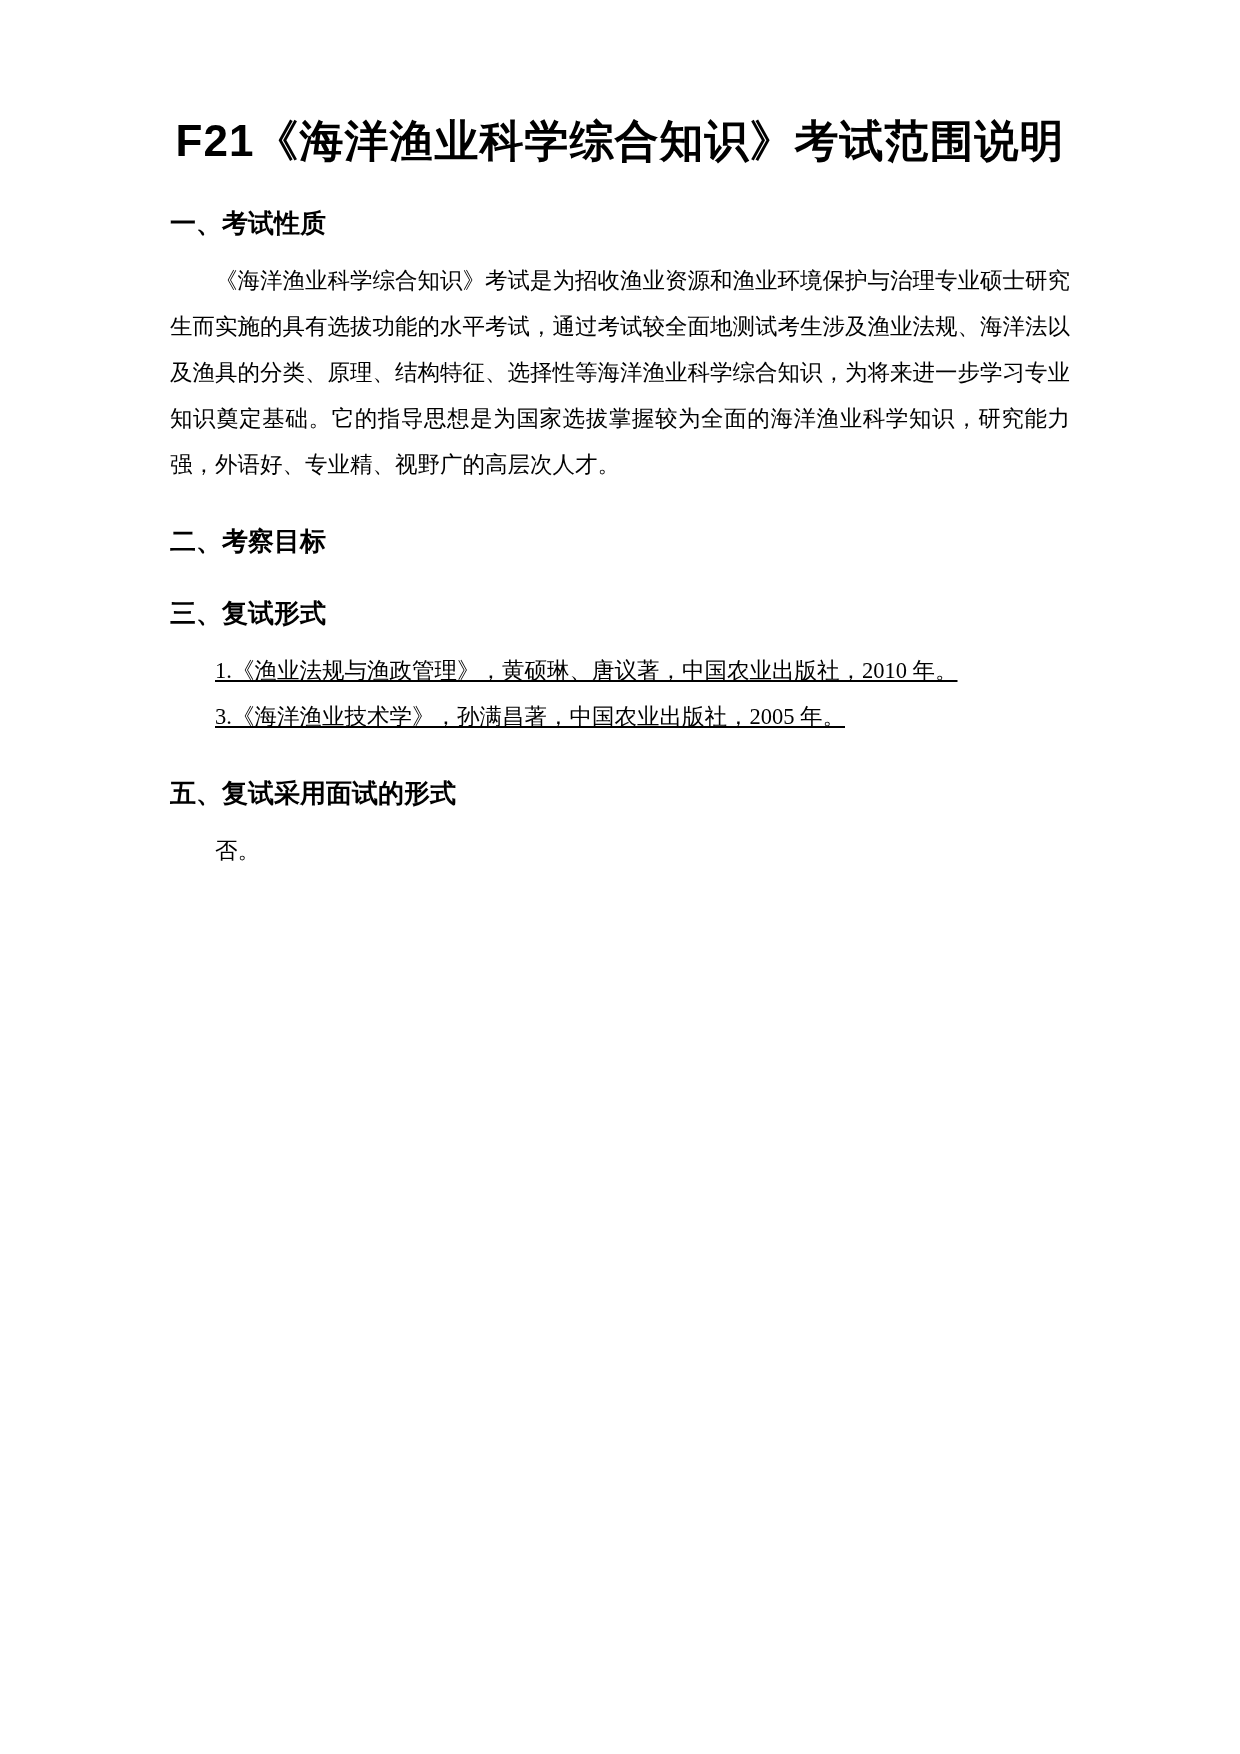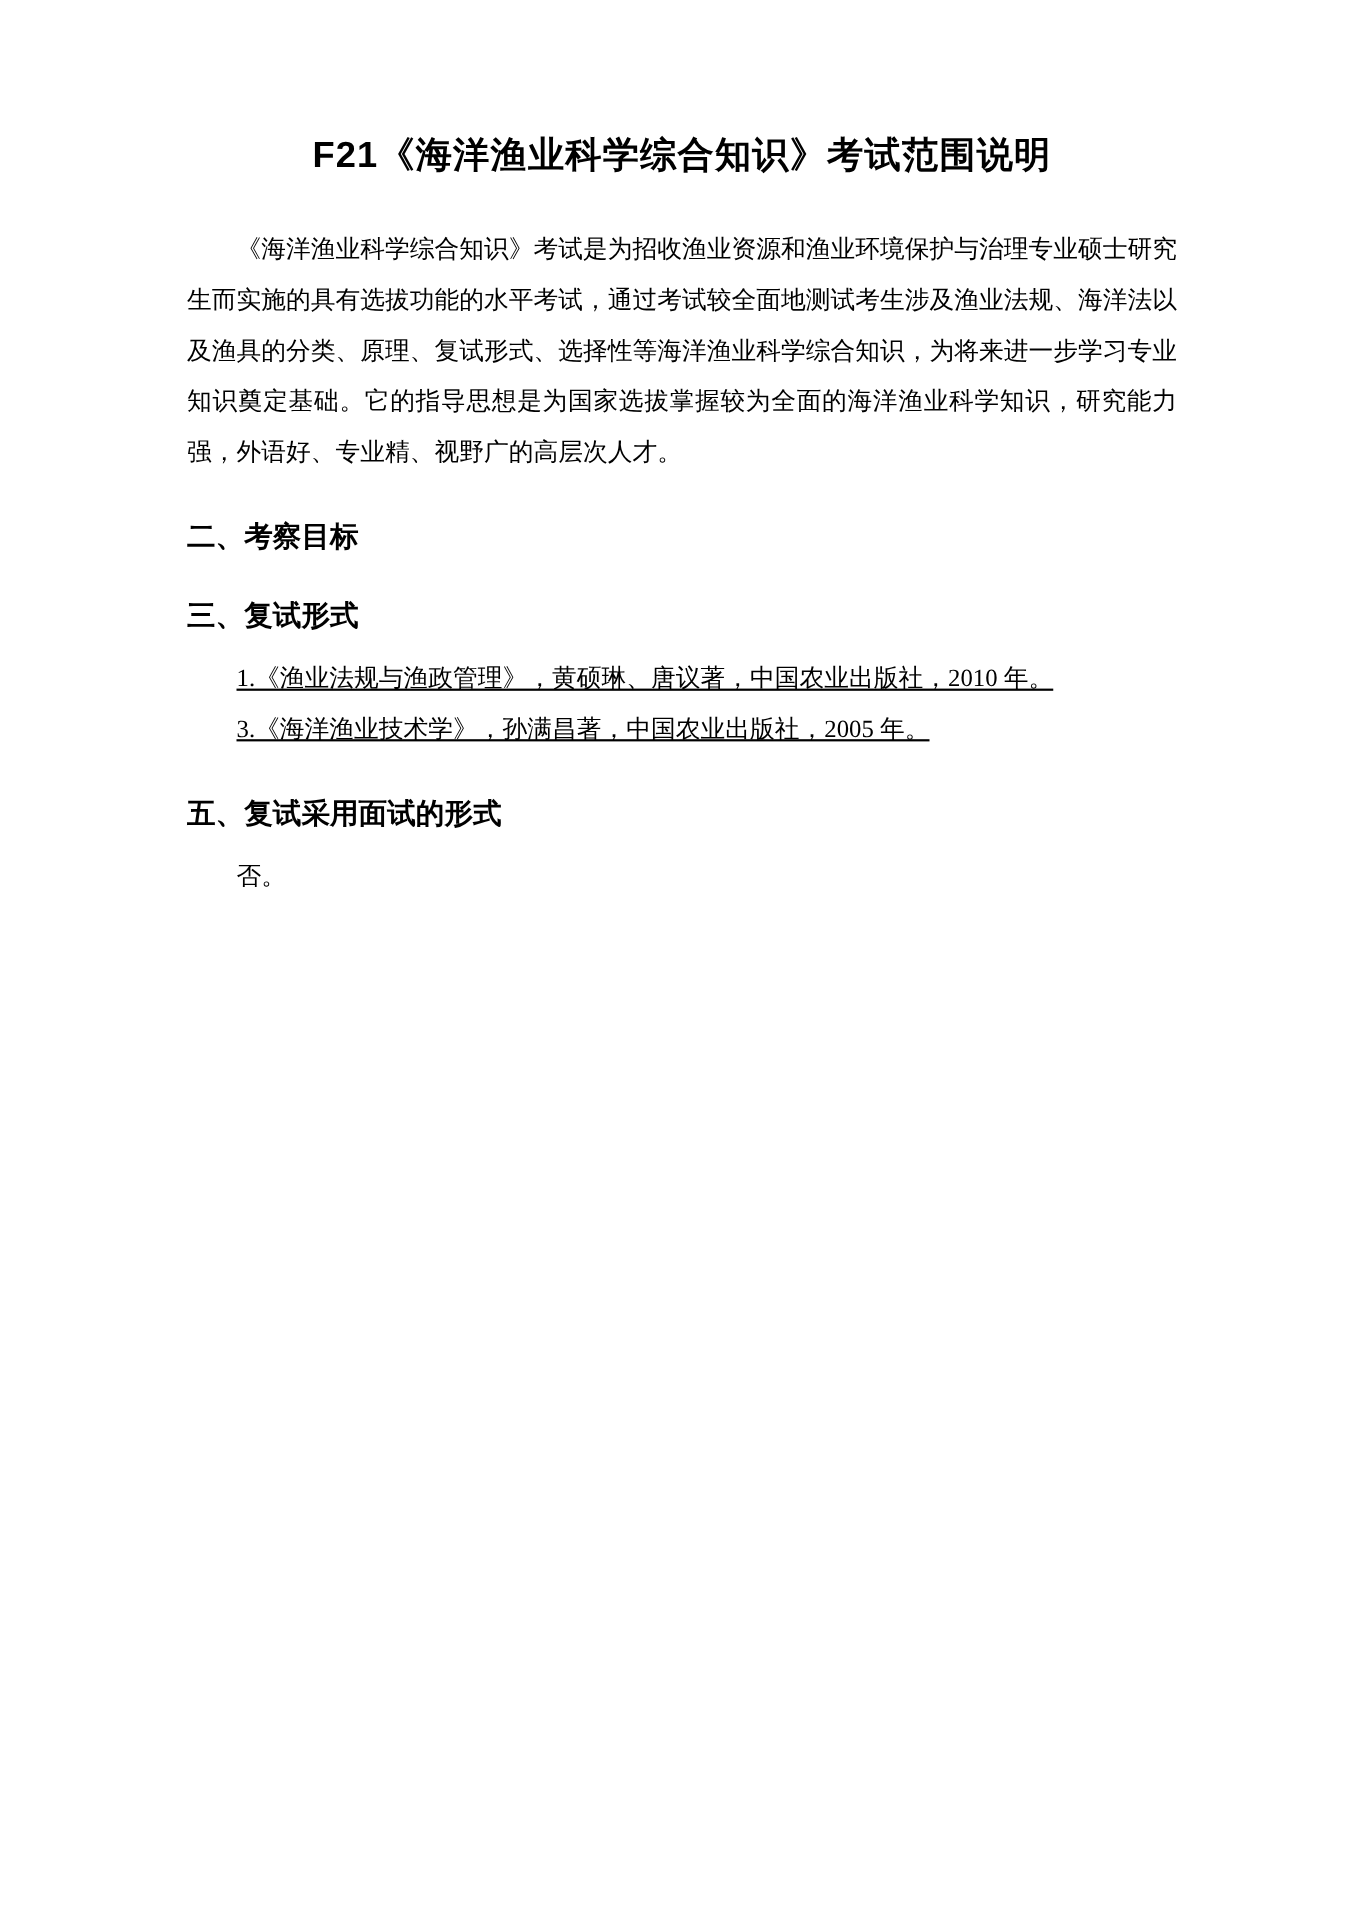--- a/index.html
+++ b/index.html
@@ -14,21 +14,21 @@
     margin: 0 auto;
     background: #ffffff;
     color: #000000;
     overflow: hidden;
     box-sizing: border-box;
     padding: 116px 170px 0 170px;
   }
   .doc-title {
     font-family: "Liberation Sans", "DejaVu Sans", sans-serif;
     font-weight: bold;
-    font-size: 33px;
+    font-size: 44px;
     line-height: 50px;
     text-align: center;
     margin: 0 0 38px 0;
     letter-spacing: 1px;
   }
   .section-heading {
     font-family: "Liberation Sans", "DejaVu Sans", sans-serif;
     font-weight: bold;
     font-size: 26px;
     line-height: 38px;
@@ -60,21 +60,22 @@
   section { margin: 0; }
 </style>
 </head>
 <body>
 
 <div class="page">
 
   <h1 class="doc-title">F21《海洋渔业科学综合知识》考试范围说明</h1>
 
   <section>
-    <p class="body-para">《海洋渔业科学综合知识》考试是为招收渔业资源和渔业环境保护与治理专业硕士研究生而实施的具有选拔功能的水平考试，通过考试较全面地测试考生涉及渔业法规、海洋法以及渔具的分类、原理、复试形式、选择性等海洋渔业科学综合知识，为将来进一步学习专业知识奠定基础。它的指导思想是为国家选拔掌握较为全面的海洋渔业科学知识，研究能力强，外语好、专业精、视野广的高层次人才。</p>
+    <h2 class="section-heading">一、考试性质</h2>
+    <p class="body-para">《海洋渔业科学综合知识》考试是为招收渔业资源和渔业环境保护与治理专业硕士研究生而实施的具有选拔功能的水平考试，通过考试较全面地测试考生涉及渔业法规、海洋法以及渔具的分类、原理、结构特征、选择性等海洋渔业科学综合知识，为将来进一步学习专业知识奠定基础。它的指导思想是为国家选拔掌握较为全面的海洋渔业科学知识，研究能力强，外语好、专业精、视野广的高层次人才。</p>
   </section>
 
   <section>
     <h2 class="section-heading">二、考察目标</h2>
   </section>
 
   <section>
     <h2 class="section-heading">三、复试形式</h2>
   </section>
 

